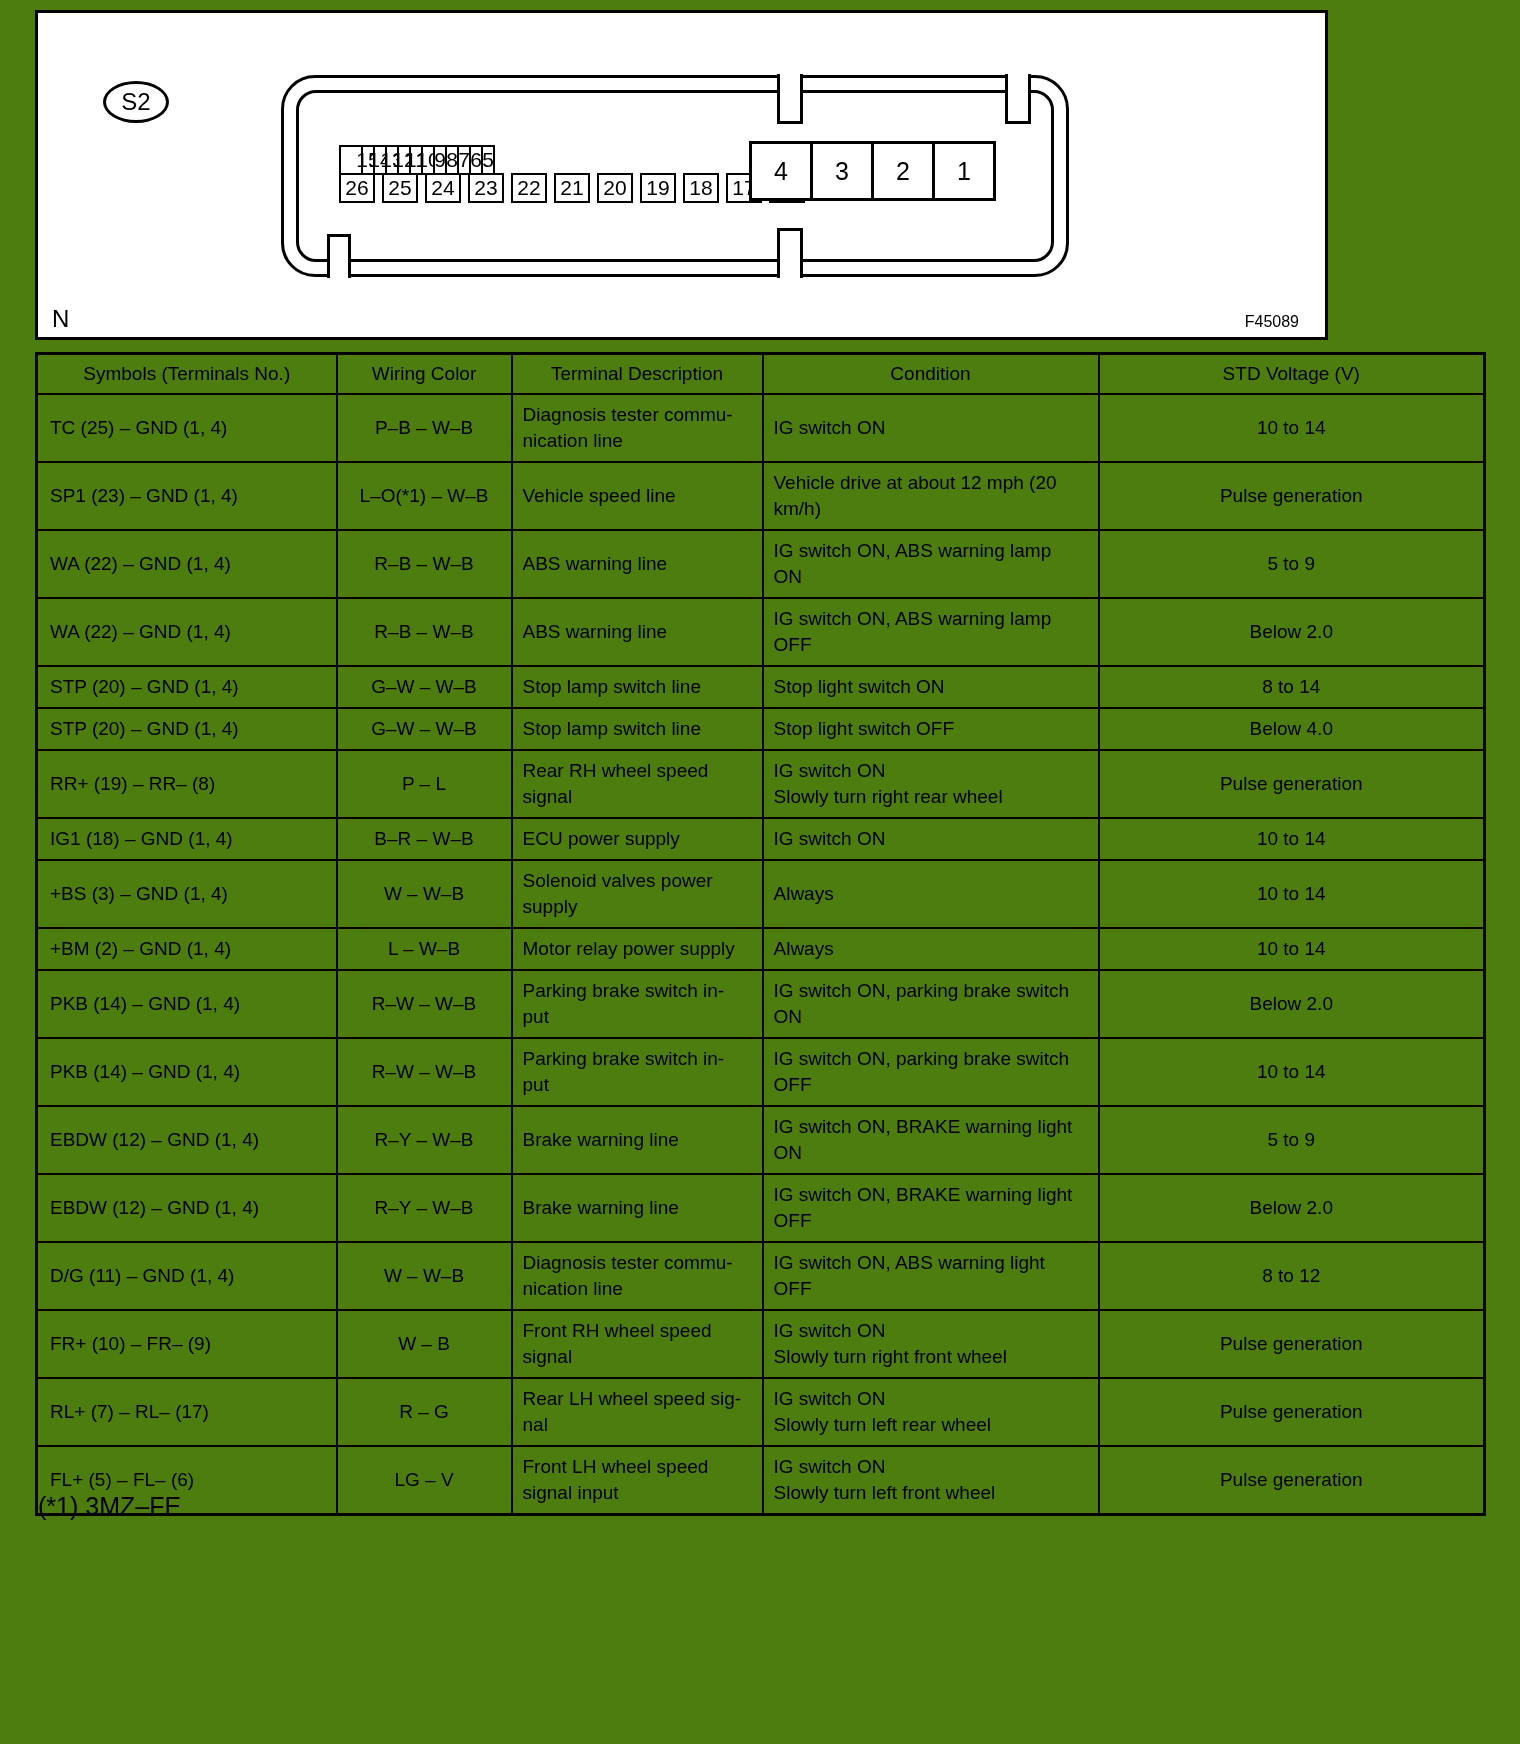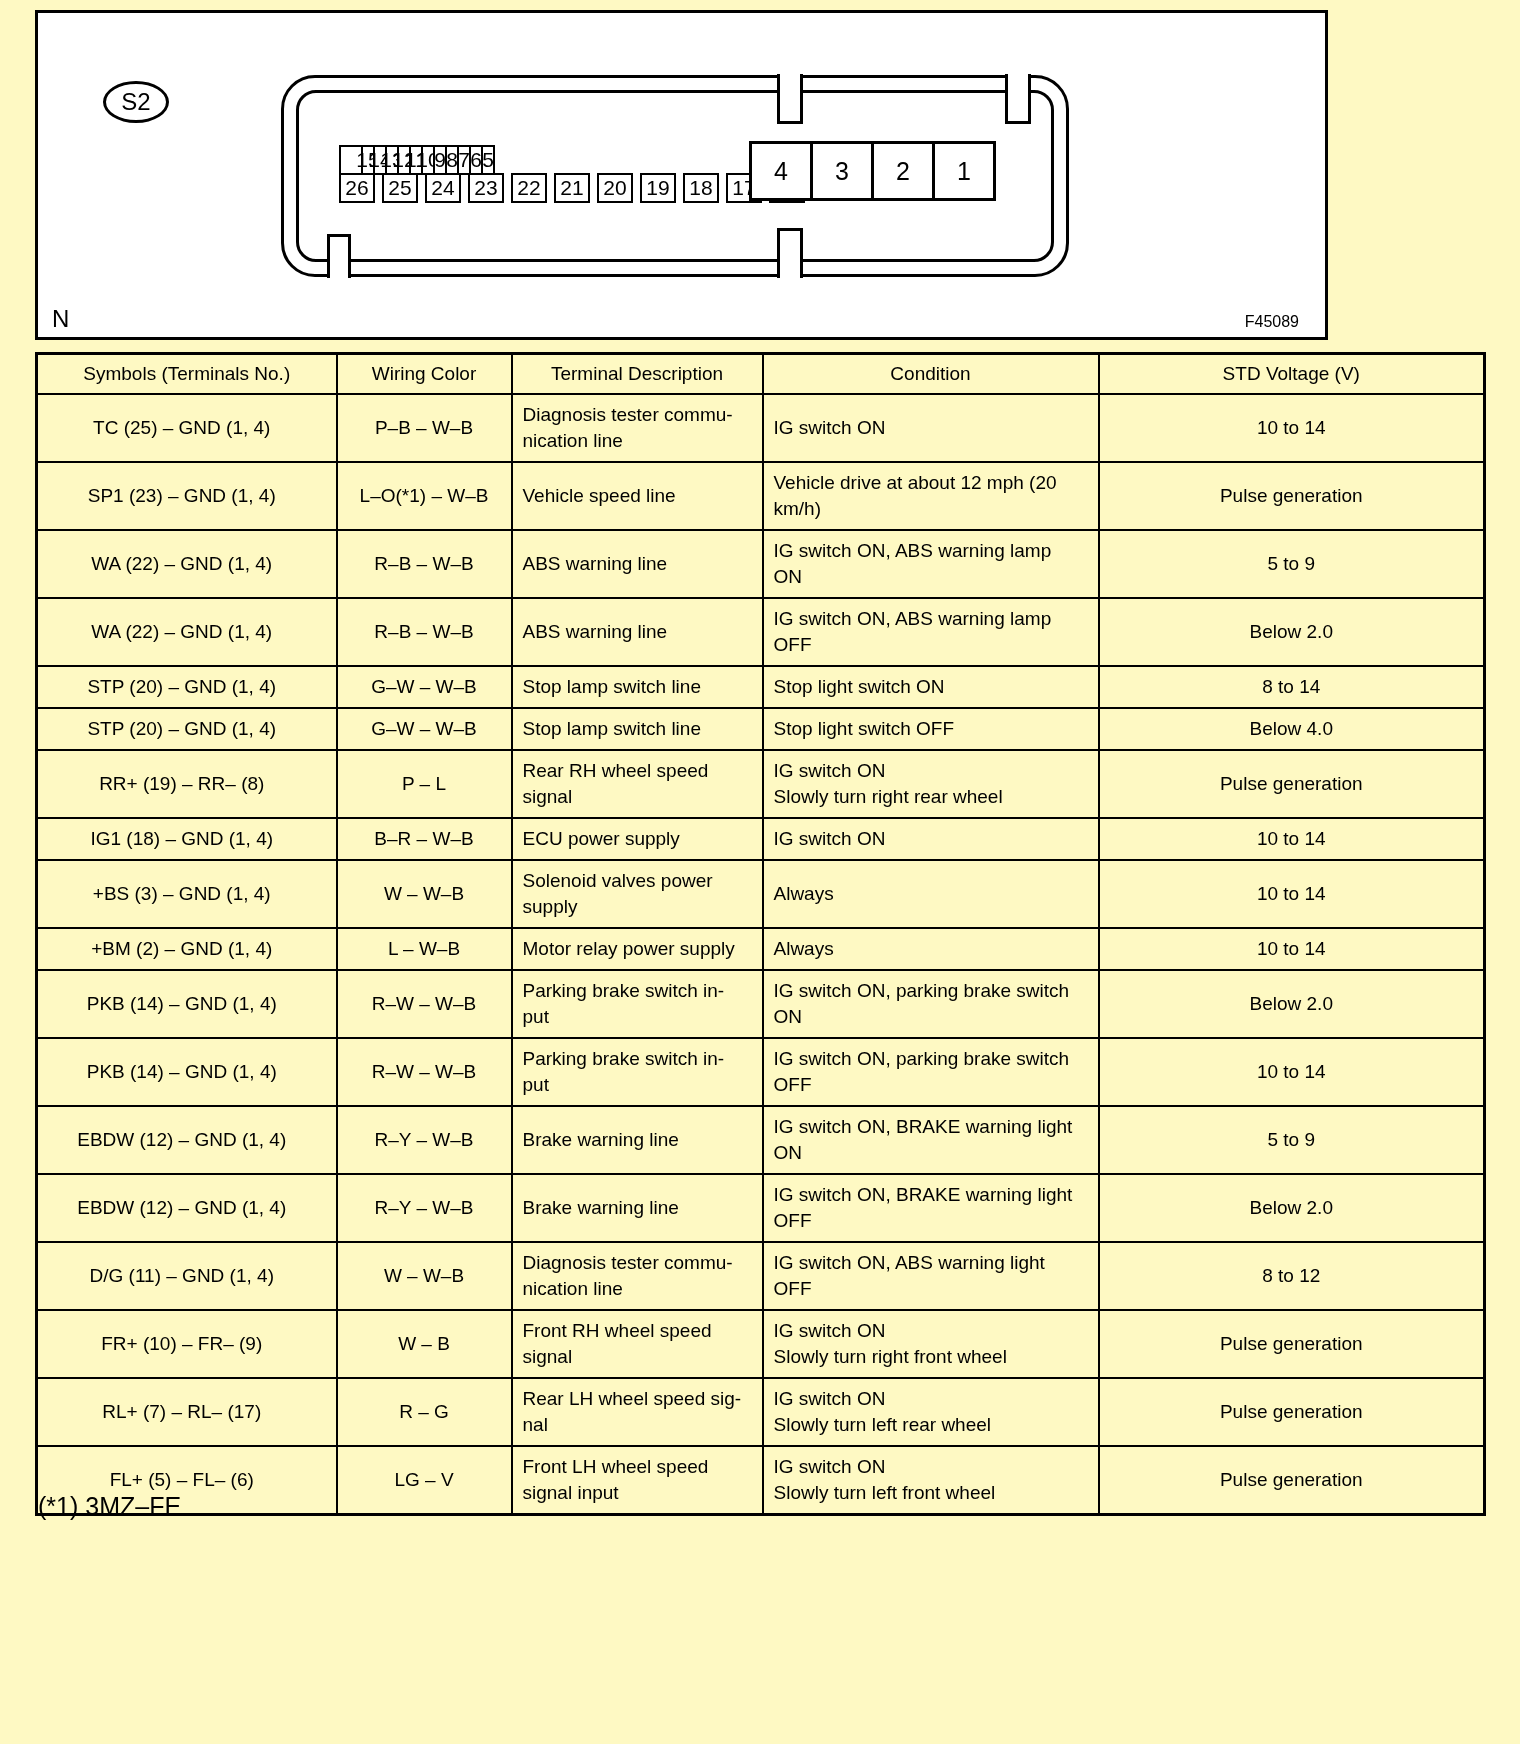--- a/index.html
+++ b/index.html
@@ -1,18 +1,18 @@
 <!DOCTYPE html>
 <html><head>
 <meta charset="utf-8">
 <style>
   * { box-sizing: border-box; }
   html, body { margin: 0; padding: 0; background: #fff; }
   body { font-family: "Liberation Sans", "DejaVu Sans", sans-serif; color: #000; }
-  .page { position: relative; width: 1520px; height: 1744px; background: #fef9c3; }
+  .page { position: relative; width: 1520px; height: 1744px; background: #4d7c0f; }
 
   
   .figure-box { position: absolute; left: 35px; top: 10px; width: 1293px; height: 330px; border: 3px solid #000; background: #fff; }
   .s2-oval { position: absolute; left: 65px; top: 68px; width: 66px; height: 42px; border: 3px solid #000; border-radius: 50%; display: flex; align-items: center; justify-content: center; font-size: 24px; }
   .connector { position: absolute; left: 243px; top: 62px; width: 788px; height: 202px; }
   .conn-outer { position: absolute; inset: 0; border: 3px solid #000; border-radius: 34px; }
   .conn-inner { position: absolute; inset: 15px; border: 3px solid #000; border-radius: 20px; z-index: 1; }
   .notch-t { position: absolute; top: -1px; width: 26px; height: 50px; background: #fff; border: 3px solid #000; border-top: none; z-index: 2; }
   .notch-top-1 { left: 496px; }
   .notch-top-2 { left: 724px; }
@@ -34,21 +34,21 @@
 
   .corner-label { position: absolute; left: 14px; bottom: 4px; font-size: 24px; }
   .figure-id { position: absolute; right: 26px; bottom: 6px; font-size: 16px; }
 
   
   .spec-table { position: absolute; left: 35px; top: 352px; width: 1448px; border-collapse: collapse; table-layout: fixed; font-size: 19px; border: 3px solid #000; }
   col.w0 { width: 300px; } col.w1 { width: 175px; } col.w2 { width: 251px; } col.w3 { width: 336px; } col.w4 { width: 386px; }
   .spec-table th, .spec-table td { border: 2px solid #000; }
   .spec-table th { height: 40px; font-weight: normal; text-align: center; padding: 2px 6px; }
   .spec-table td { padding: 7px 10px; line-height: 26px; vertical-align: middle; }
-  td.c0 { text-align: center; padding-left: 0; }
+  td.c0 { text-align: left; padding-left: 12px; }
   td.c1 { text-align: center; }
   td.c2 { text-align: left; white-space: pre-line; border-radius: 21px; }
   td.c3 { text-align: left; white-space: pre-line; }
   td.c4 { text-align: center; }
 
   .footnote { position: absolute; left: 38px; top: 1492px; font-size: 25px; }
 </style>
 </head>
 <body>
 

